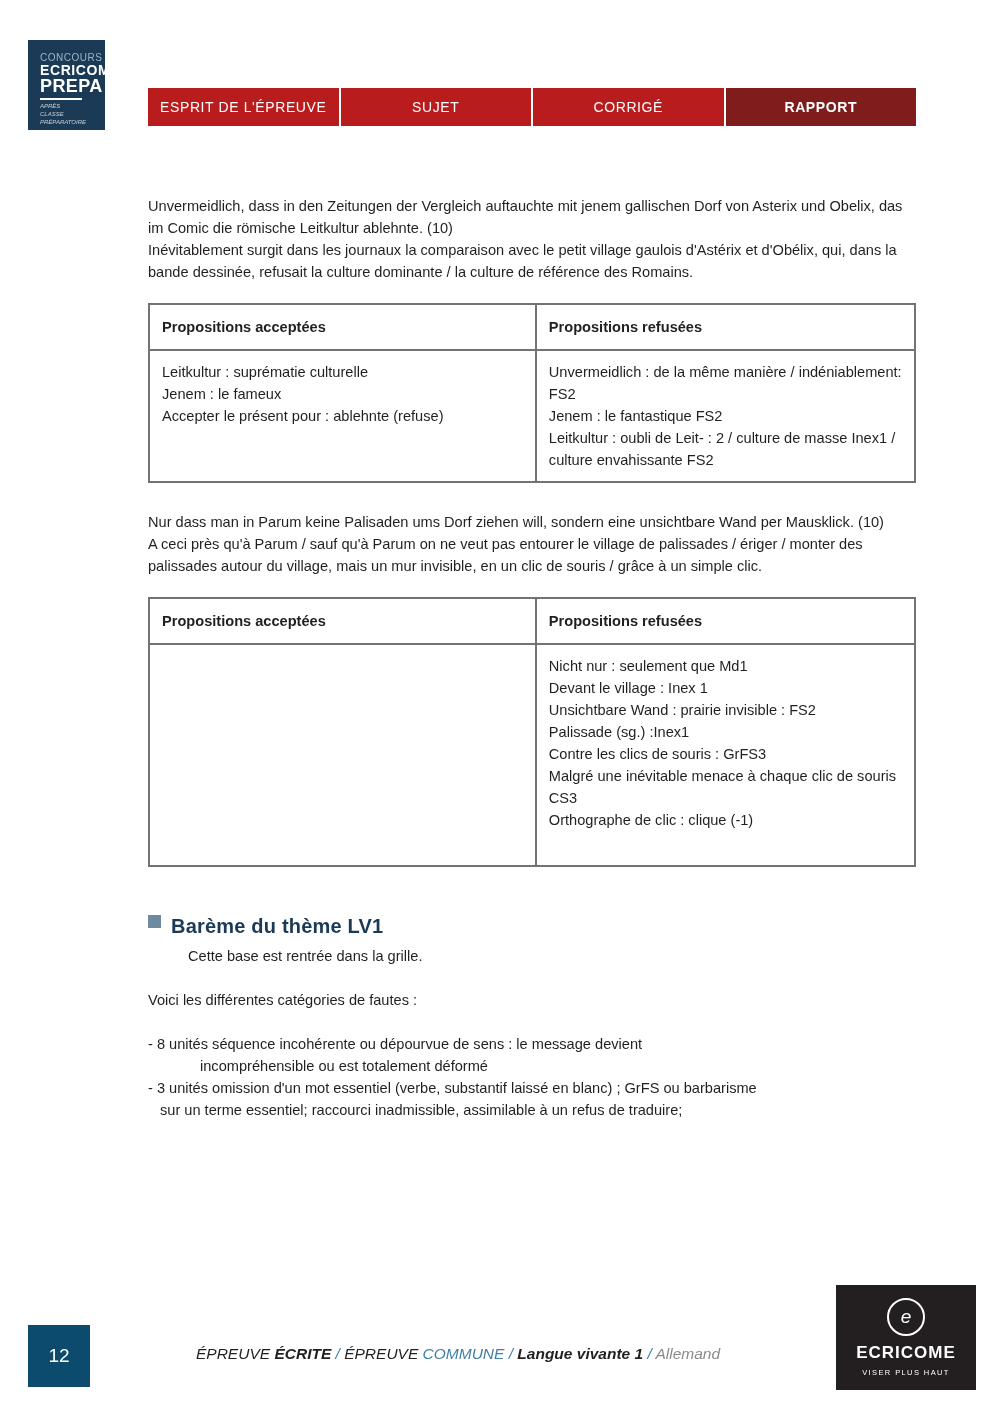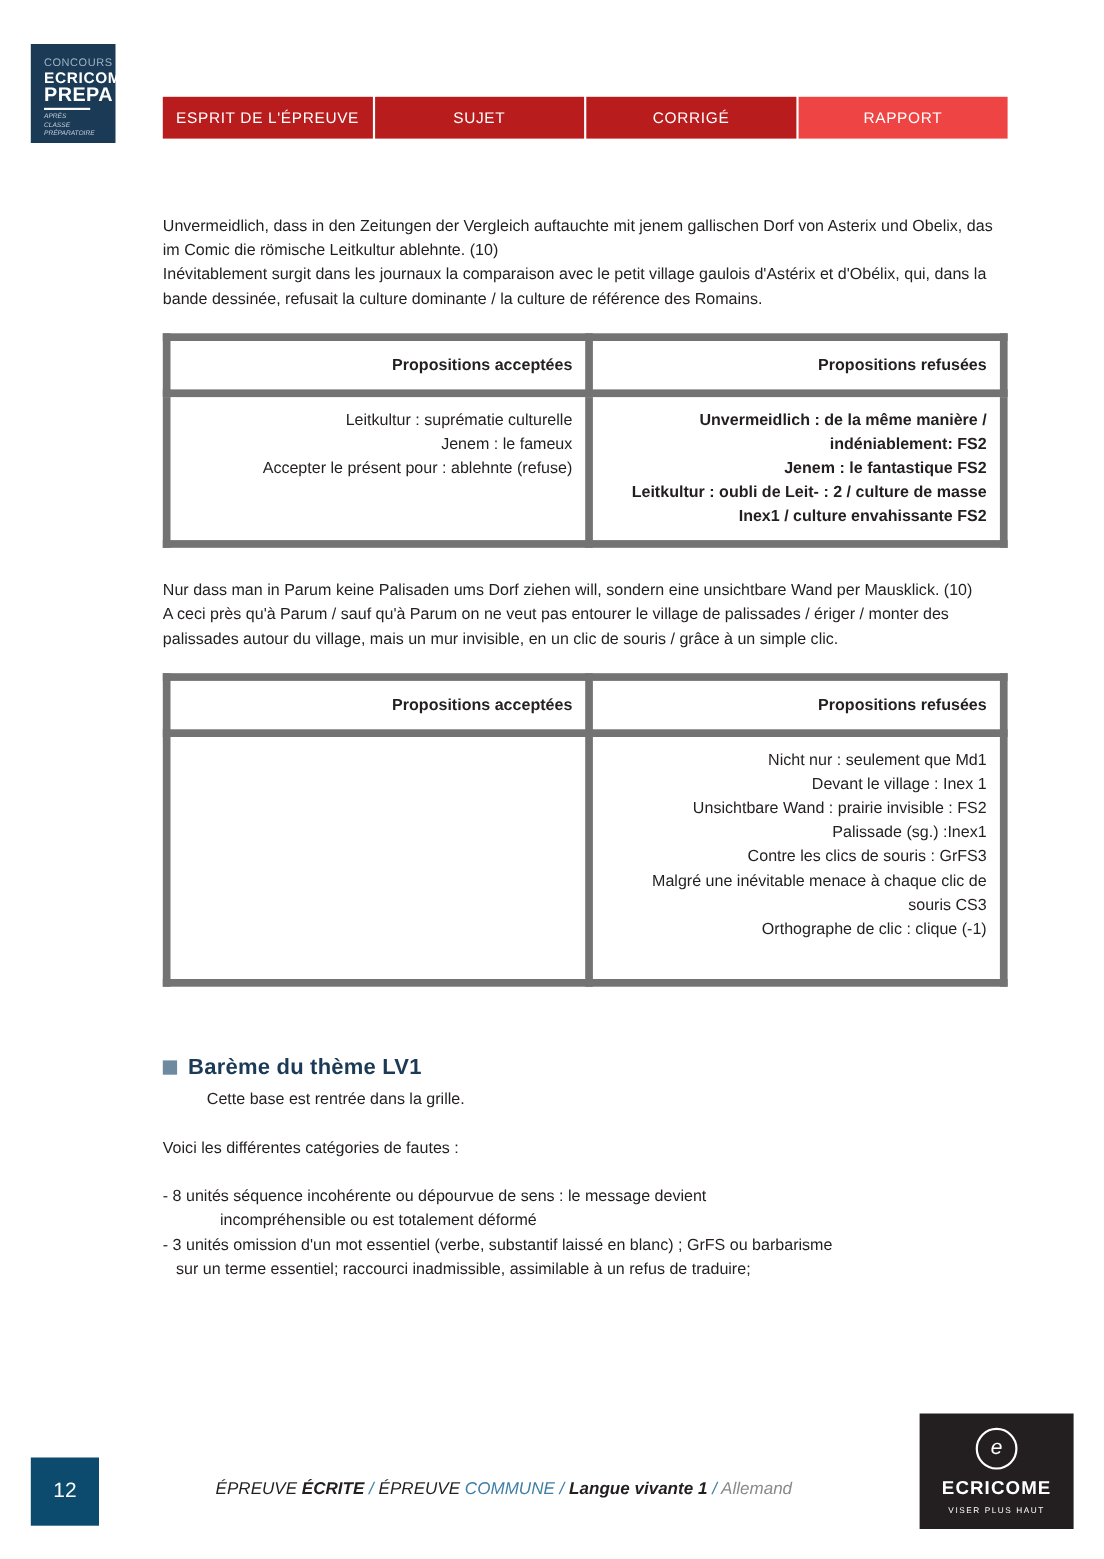--- a/index.html
+++ b/index.html
@@ -95,22 +95,22 @@
     justify-content: center;
     font-size: 14px;
     letter-spacing: 0.6px;
     color: #ffffff;
     background: #b91c1c;
     margin-right: 2px;
     box-sizing: border-box;
   }
   .tab:last-child { margin-right: 0; }
   .tab.active {
-    background: #ef4444;
-    font-weight: normal;
+    background: #7f1d1d;
+    font-weight: bold;
   }
 
   
   .content {
     position: absolute;
     left: 148px; top: 195px;
     width: 768px;
     font-size: 14.6px;
     line-height: 22px;
     color: #231f20;
@@ -123,41 +123,41 @@
   .block-gap { height: 22px; }
 
   table.prop-table {
     width: 768px;
     border-collapse: collapse;
     margin-top: 20px;
     margin-bottom: 6px;
   }
   table.prop-table th,
   table.prop-table td {
-    border: 7px solid #737373;
+    border: 2px solid #737373;
     vertical-align: top;
     padding: 10px 12px;
     font-size: 14.6px;
     line-height: 22px;
-    text-align: right;
+    text-align: left;
   }
   table.prop-table th {
     font-weight: bold;
     padding-top: 11px;
     padding-bottom: 11px;
   }
   table.prop-table .col-left { width: 50.5%; }
   table.prop-table .col-right { width: 49.5%; }
   td.justify { text-align: justify; }
 
   
   .section-heading {
     display: flex;
-    align-items: center;
-    margin-top: 62px;
+    align-items: flex-start;
+    margin-top: 48px;
     margin-bottom: 8px;
   }
   .heading-square {
     width: 13px; height: 13px;
     background: #6d8aa0;
     margin-right: 10px;
     flex: 0 0 auto;
   }
   .heading-text {
     font-size: 20px;
@@ -261,21 +261,21 @@
   <table class="prop-table">
     <tbody>
         <tr>
       <th class="col-left">Propositions acceptées</th>
       <th class="col-right">Propositions refusées</th>
     </tr>
     <tr>
       <td class="col-left" style="white-space: pre-line;">Leitkultur : suprématie culturelle
 Jenem : le fameux
 Accepter le présent pour : ablehnte (refuse)</td>
-      <td class="col-right justify" style="white-space: pre-line; font-weight: bold;">Unvermeidlich : de la même manière / indéniablement: FS2
+      <td class="col-right justify" style="white-space: pre-line;">Unvermeidlich : de la même manière / indéniablement: FS2
 Jenem : le fantastique FS2
 Leitkultur : oubli de Leit- : 2 / culture de masse Inex1 / culture envahissante FS2</td>
     </tr>
   </tbody>
     </table>
 
   <div class="block-gap"></div>
 
   <p class="para">Nur dass man in Parum keine Palisaden ums Dorf ziehen will, sondern eine unsichtbare Wand per Mausklick. (10)</p>
   <p class="para">A ceci près qu'à Parum / sauf qu'à Parum on ne veut pas entourer le village de palissades / ériger / monter des palissades autour du village, mais un mur invisible, en un clic de souris / grâce à un simple clic.</p>

